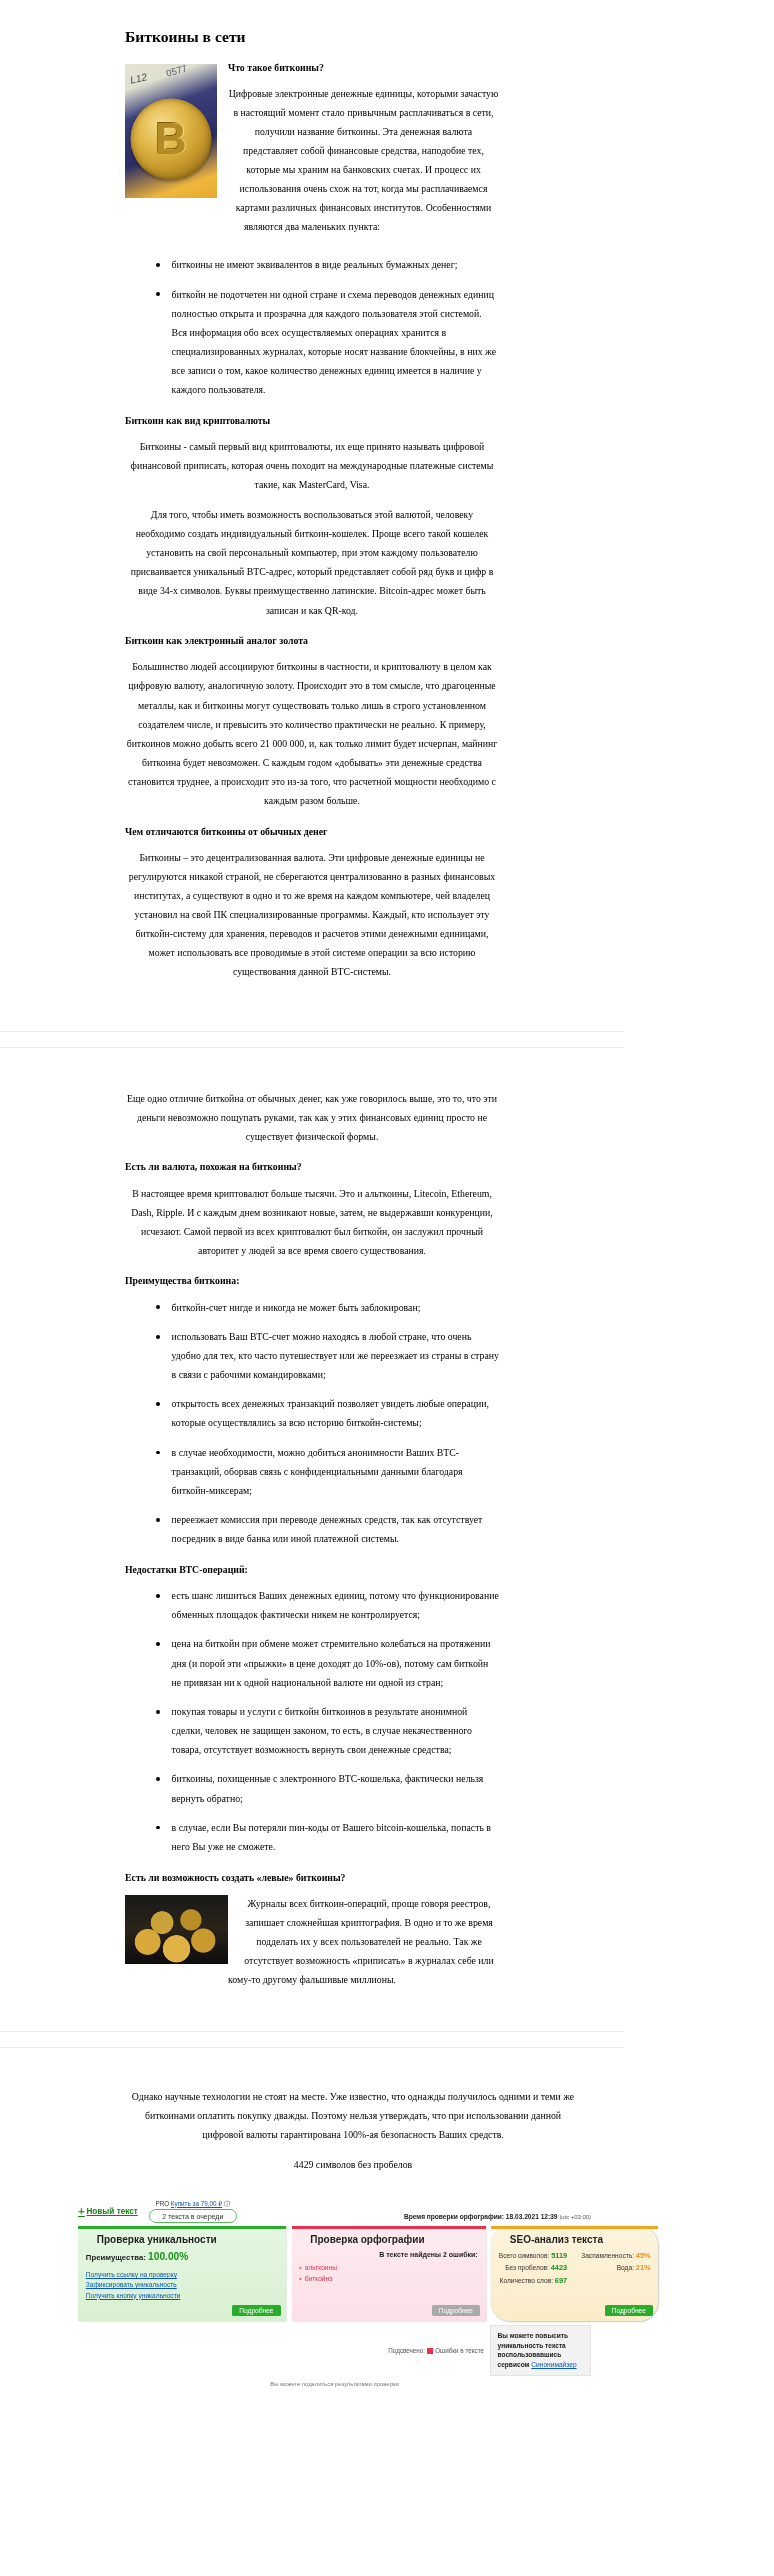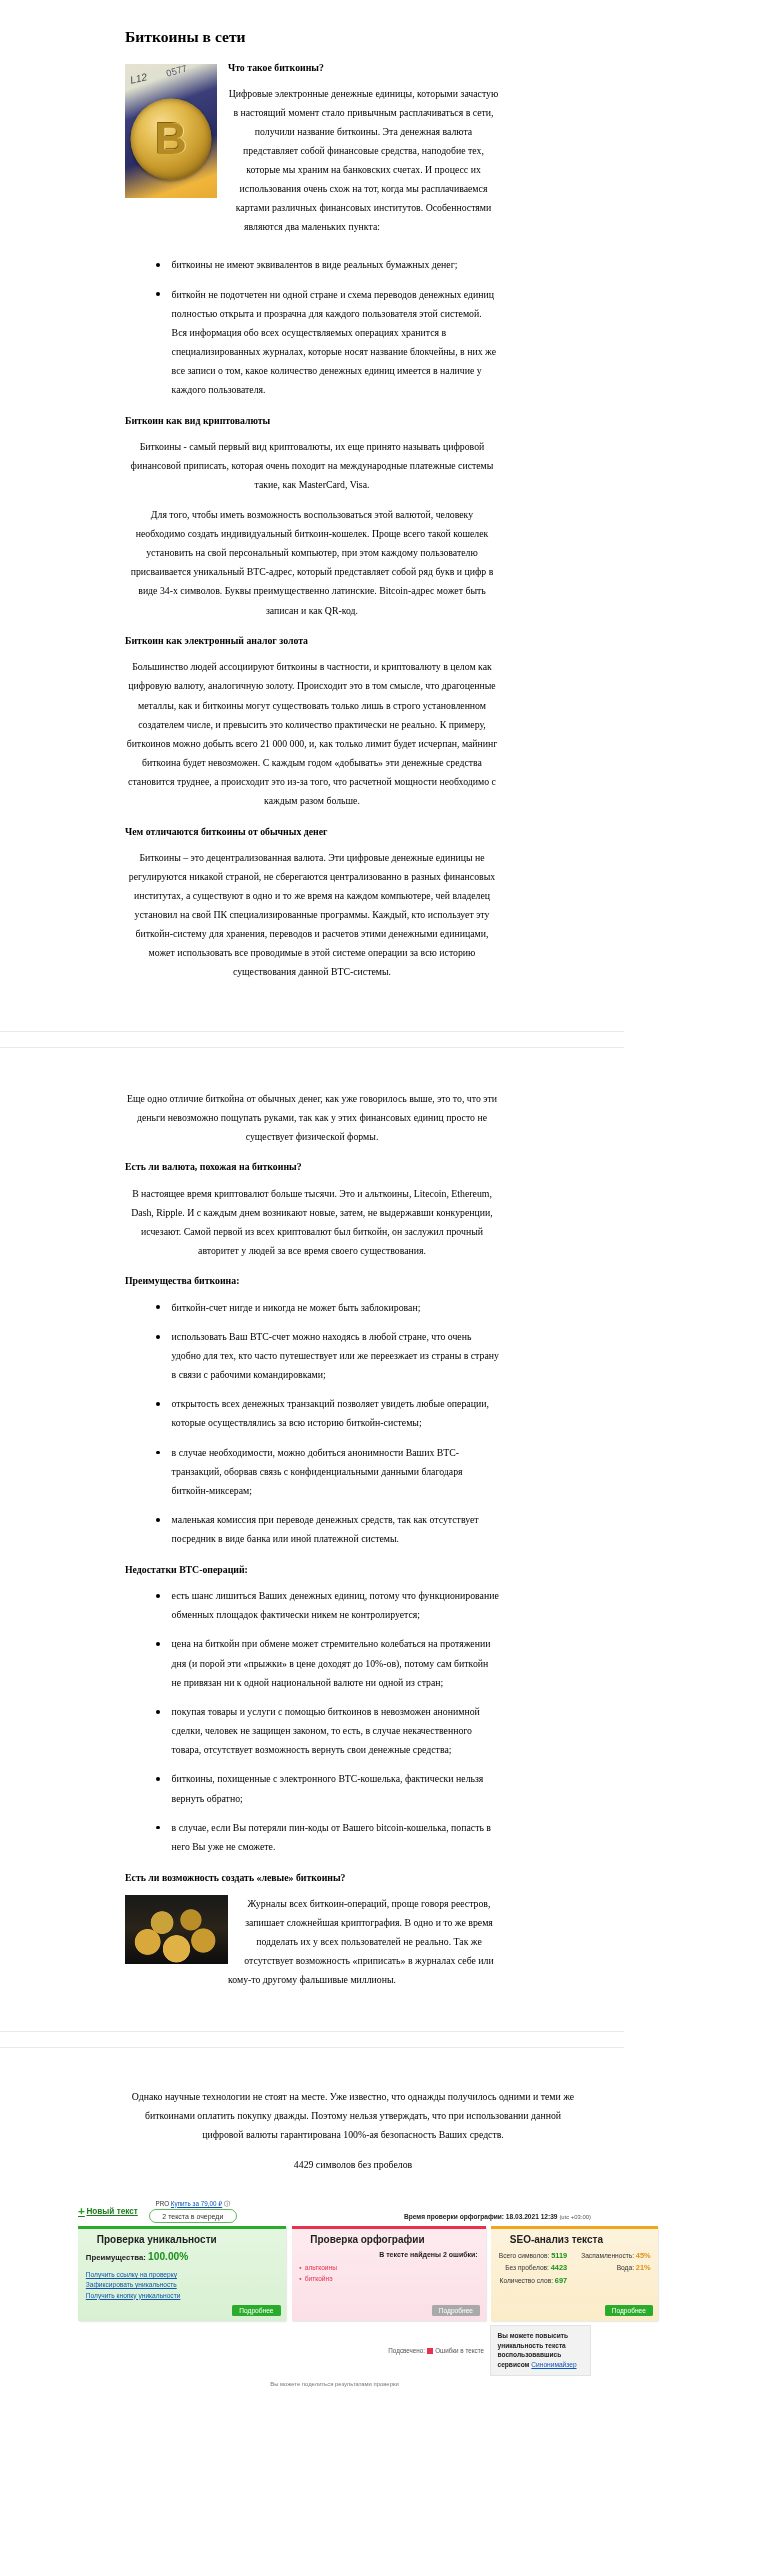--- a/index.html
+++ b/index.html
@@ -222,21 +222,21 @@
     margin: 1.6px 0 6.3px 0;
     font-size: 10px;
     font-weight: bold;
     color: #1f1f1f;
     padding-left: 11px;
   }
   .panel-uniq { flex: 0 0 208px; background: linear-gradient(180deg,#e4f6e0 0%, #d8f0d2 100%); }
   .panel-uniq .bar { background: #2bab2b; }
   .panel-spell { flex: 0 0 194px; background: linear-gradient(180deg,#fdebf0 0%, #fbdfe6 100%); }
   .panel-spell .bar { background: #e8304f; }
-  .panel-seo { flex: 1 1 auto; background: linear-gradient(180deg,#fdf3dd 0%, #fbecc8 100%); }
+  .panel-seo { flex: 1 1 auto; background: linear-gradient(180deg,#fdf3dd 0%, #fbecc8 100%); border-radius: 20px; }
   .panel-seo .bar { background: #f0a71e; }
 
   .uniq-val { font-size: 7.8px; font-weight: bold; margin-bottom: 7.8px; }
   .uniq-val b { color: #17921b; font-size: 10.2px; text-align: center; }
   .uniq-links a {
     display: block;
     color: #0b56b8;
     text-decoration: underline;
     font-size: 6.6px;
     line-height: 1.55;
@@ -344,28 +344,28 @@
 
       <h2 class="sec-head">Есть ли валюта, похожая на биткоины?</h2>
       <p class="para">В настоящее время криптовалют больше тысячи. Это и альткоины, Litecoin, Ethereum, Dash, Ripple. И с каждым днем возникают новые, затем, не выдержавши конкуренции, исчезают. Самой первой из всех криптовалют был биткойн, он заслужил прочный авторитет у людей за все время своего существования.</p>
 
       <h2 class="sec-head">Преимущества биткоина:</h2>
       <ul class="bullets">
         <li>биткойн-счет нигде и никогда не может быть заблокирован;</li>
         <li>использовать Ваш ВТС-счет можно находясь в любой стране, что очень удобно для тех, кто часто путешествует или же переезжает из страны в страну в связи с рабочими командировками;</li>
         <li>открытость всех денежных транзакций позволяет увидеть любые операции, которые осуществлялись за всю историю биткойн-системы;</li>
         <li>в случае необходимости, можно добиться анонимности Ваших ВТС-транзакций, оборвав связь с конфиденциальными данными благодаря биткойн-миксерам;</li>
-        <li>маленькая комиссия при переводе денежных средств, так как отсутствует посредник в виде банка или иной платежной системы.</li>
+        <li>переезжает комиссия при переводе денежных средств, так как отсутствует посредник в виде банка или иной платежной системы.</li>
       </ul>
 
       <h2 class="sec-head">Недостатки ВТС-операций:</h2>
       <ul class="bullets">
         <li>есть шанс лишиться Ваших денежных единиц, потому что функционирование обменных площадок фактически никем не контролируется;</li>
         <li>цена на биткойн при обмене может стремительно колебаться на протяжении дня (и порой эти «прыжки» в цене доходят до 10%-ов), потому сам биткойн не привязан ни к одной национальной валюте ни одной из стран;</li>
-        <li>покупая товары и услуги с помощью биткоинов в невозможен анонимной сделки, человек не защищен законом, то есть, в случае некачественного товара, отсутствует возможность вернуть свои денежные средства;</li>
+        <li>покупая товары и услуги с биткойн биткоинов в результате анонимной сделки, человек не защищен законом, то есть, в случае некачественного товара, отсутствует возможность вернуть свои денежные средства;</li>
         <li>биткоины, похищенные с электронного ВТС-кошелька, фактически нельзя вернуть обратно;</li>
         <li>в случае, если Вы потеряли пин-коды от Вашего bitcoin-кошелька, попасть в него Вы уже не сможете.</li>
       </ul>
 
       <h2 class="sec-head">Есть ли возможность создать «левые» биткоины?</h2>
       <div class="clearfix">
         <div class="coins-pile"></div>
         <p class="para">Журналы всех биткоин-операций, проще говоря реестров, запишает сложнейшая криптография. В одно и то же время подделать их у всех пользователей не реально. Так же отсутствует возможность «приписать» в журналах себе или кому-то другому фальшивые миллионы.</p>
       </div>
 

